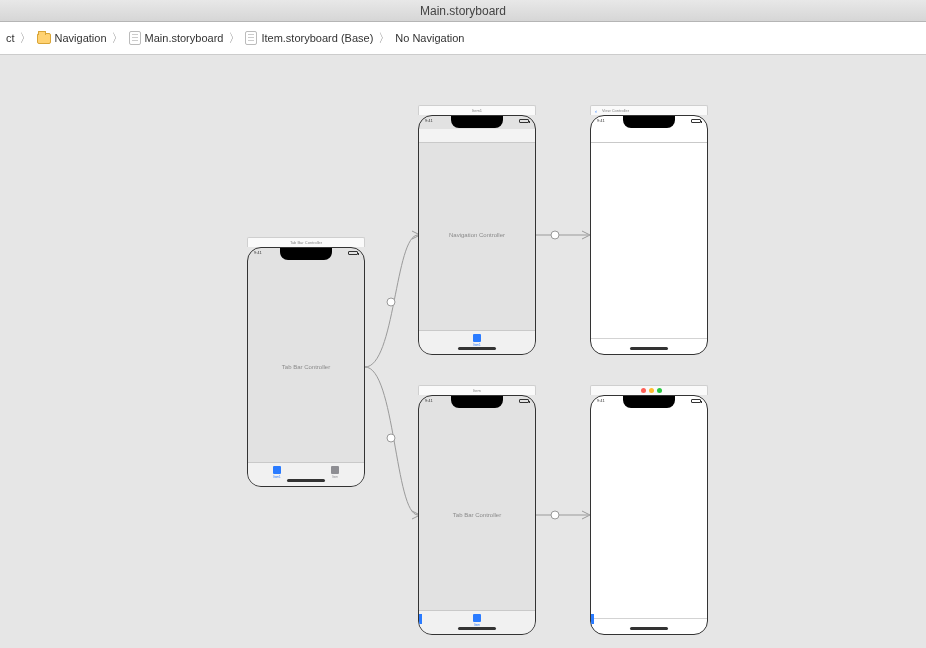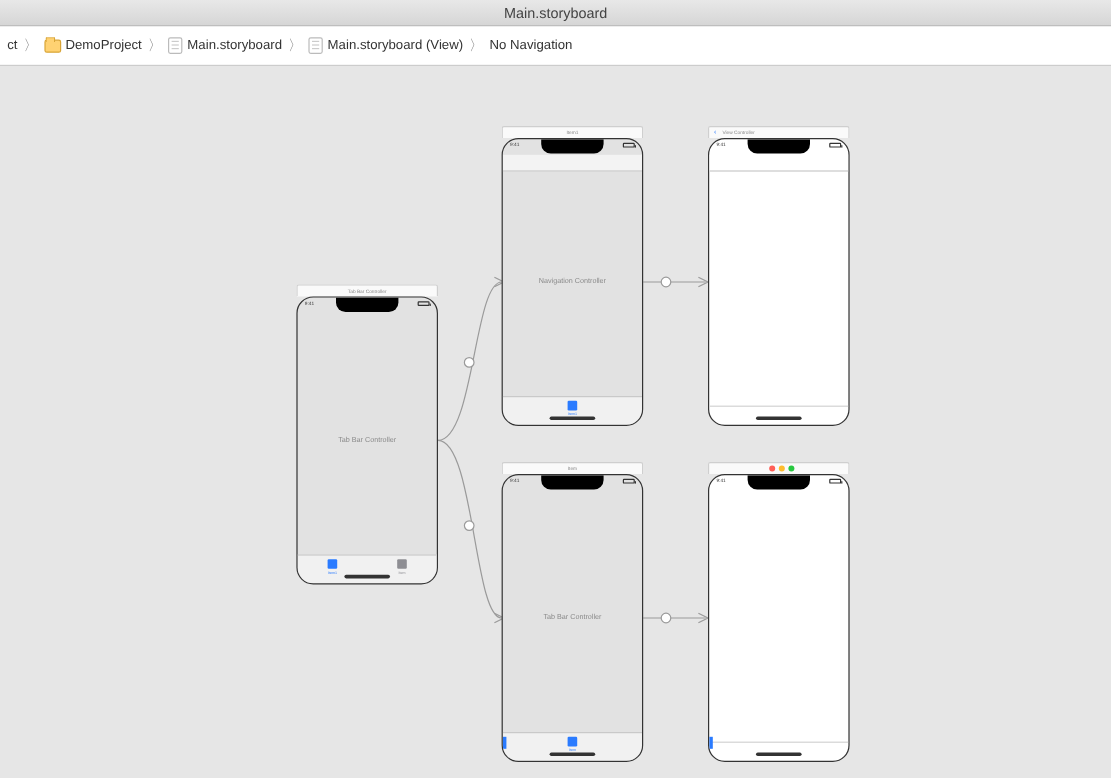--- a/index.html
+++ b/index.html
@@ -164,31 +164,31 @@
   <span>Main.storyboard</span>
 </div>
 
 <div class="breadcrumb-bar">
   <span class="breadcrumb-item">
     <span>ct</span>
   </span>
   <span class="bc-chevron">〉</span>
   <span class="breadcrumb-item">
     <span class="bc-folder"></span>
-    <span>DemoProject</span>
+    <span>Navigation</span>
   </span>
   <span class="bc-chevron">〉</span>
   <span class="breadcrumb-item">
     <span class="bc-file"></span>
     <span>Main.storyboard</span>
   </span>
   <span class="bc-chevron">〉</span>
   <span class="breadcrumb-item">
     <span class="bc-file"></span>
-    <span>Main.storyboard (View)</span>
+    <span>Item.storyboard (Base)</span>
   </span>
   <span class="bc-chevron">〉</span>
   <span class="breadcrumb-item">
     <span>No Navigation</span>
   </span>
 </div>
 
 <div class="canvas">
 
   <svg class="connectors" viewBox="0 0 926 600">

